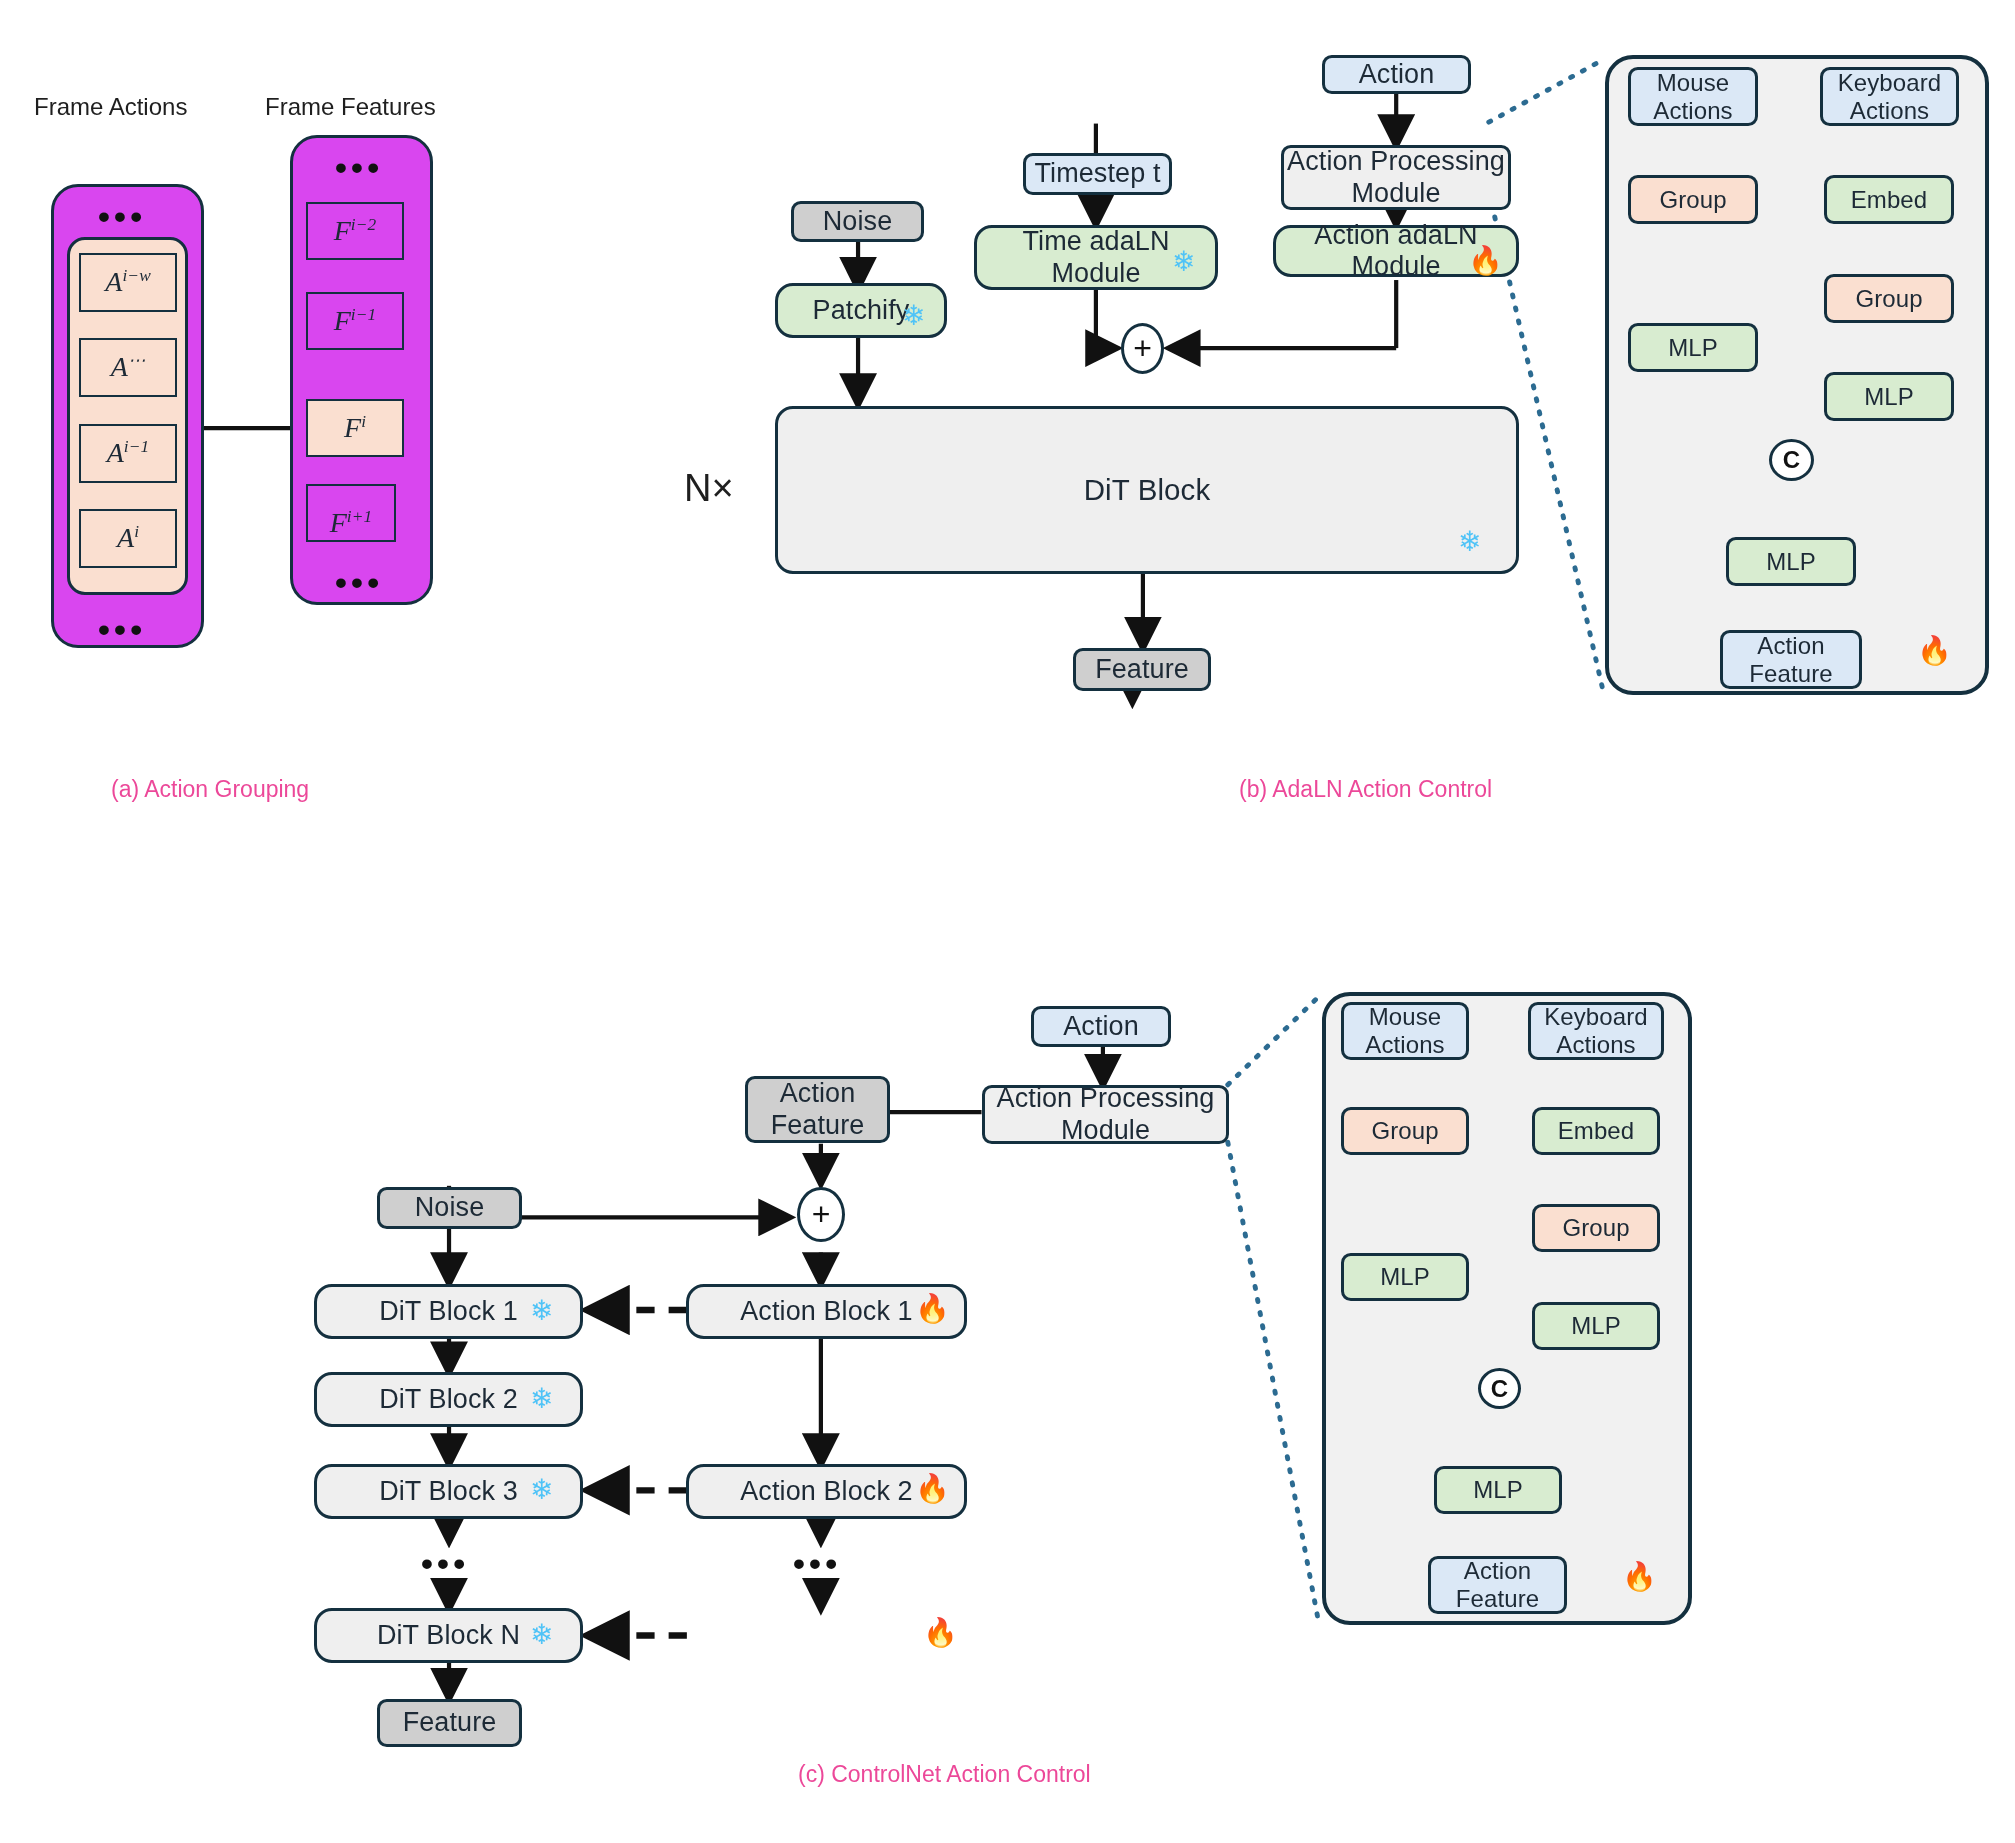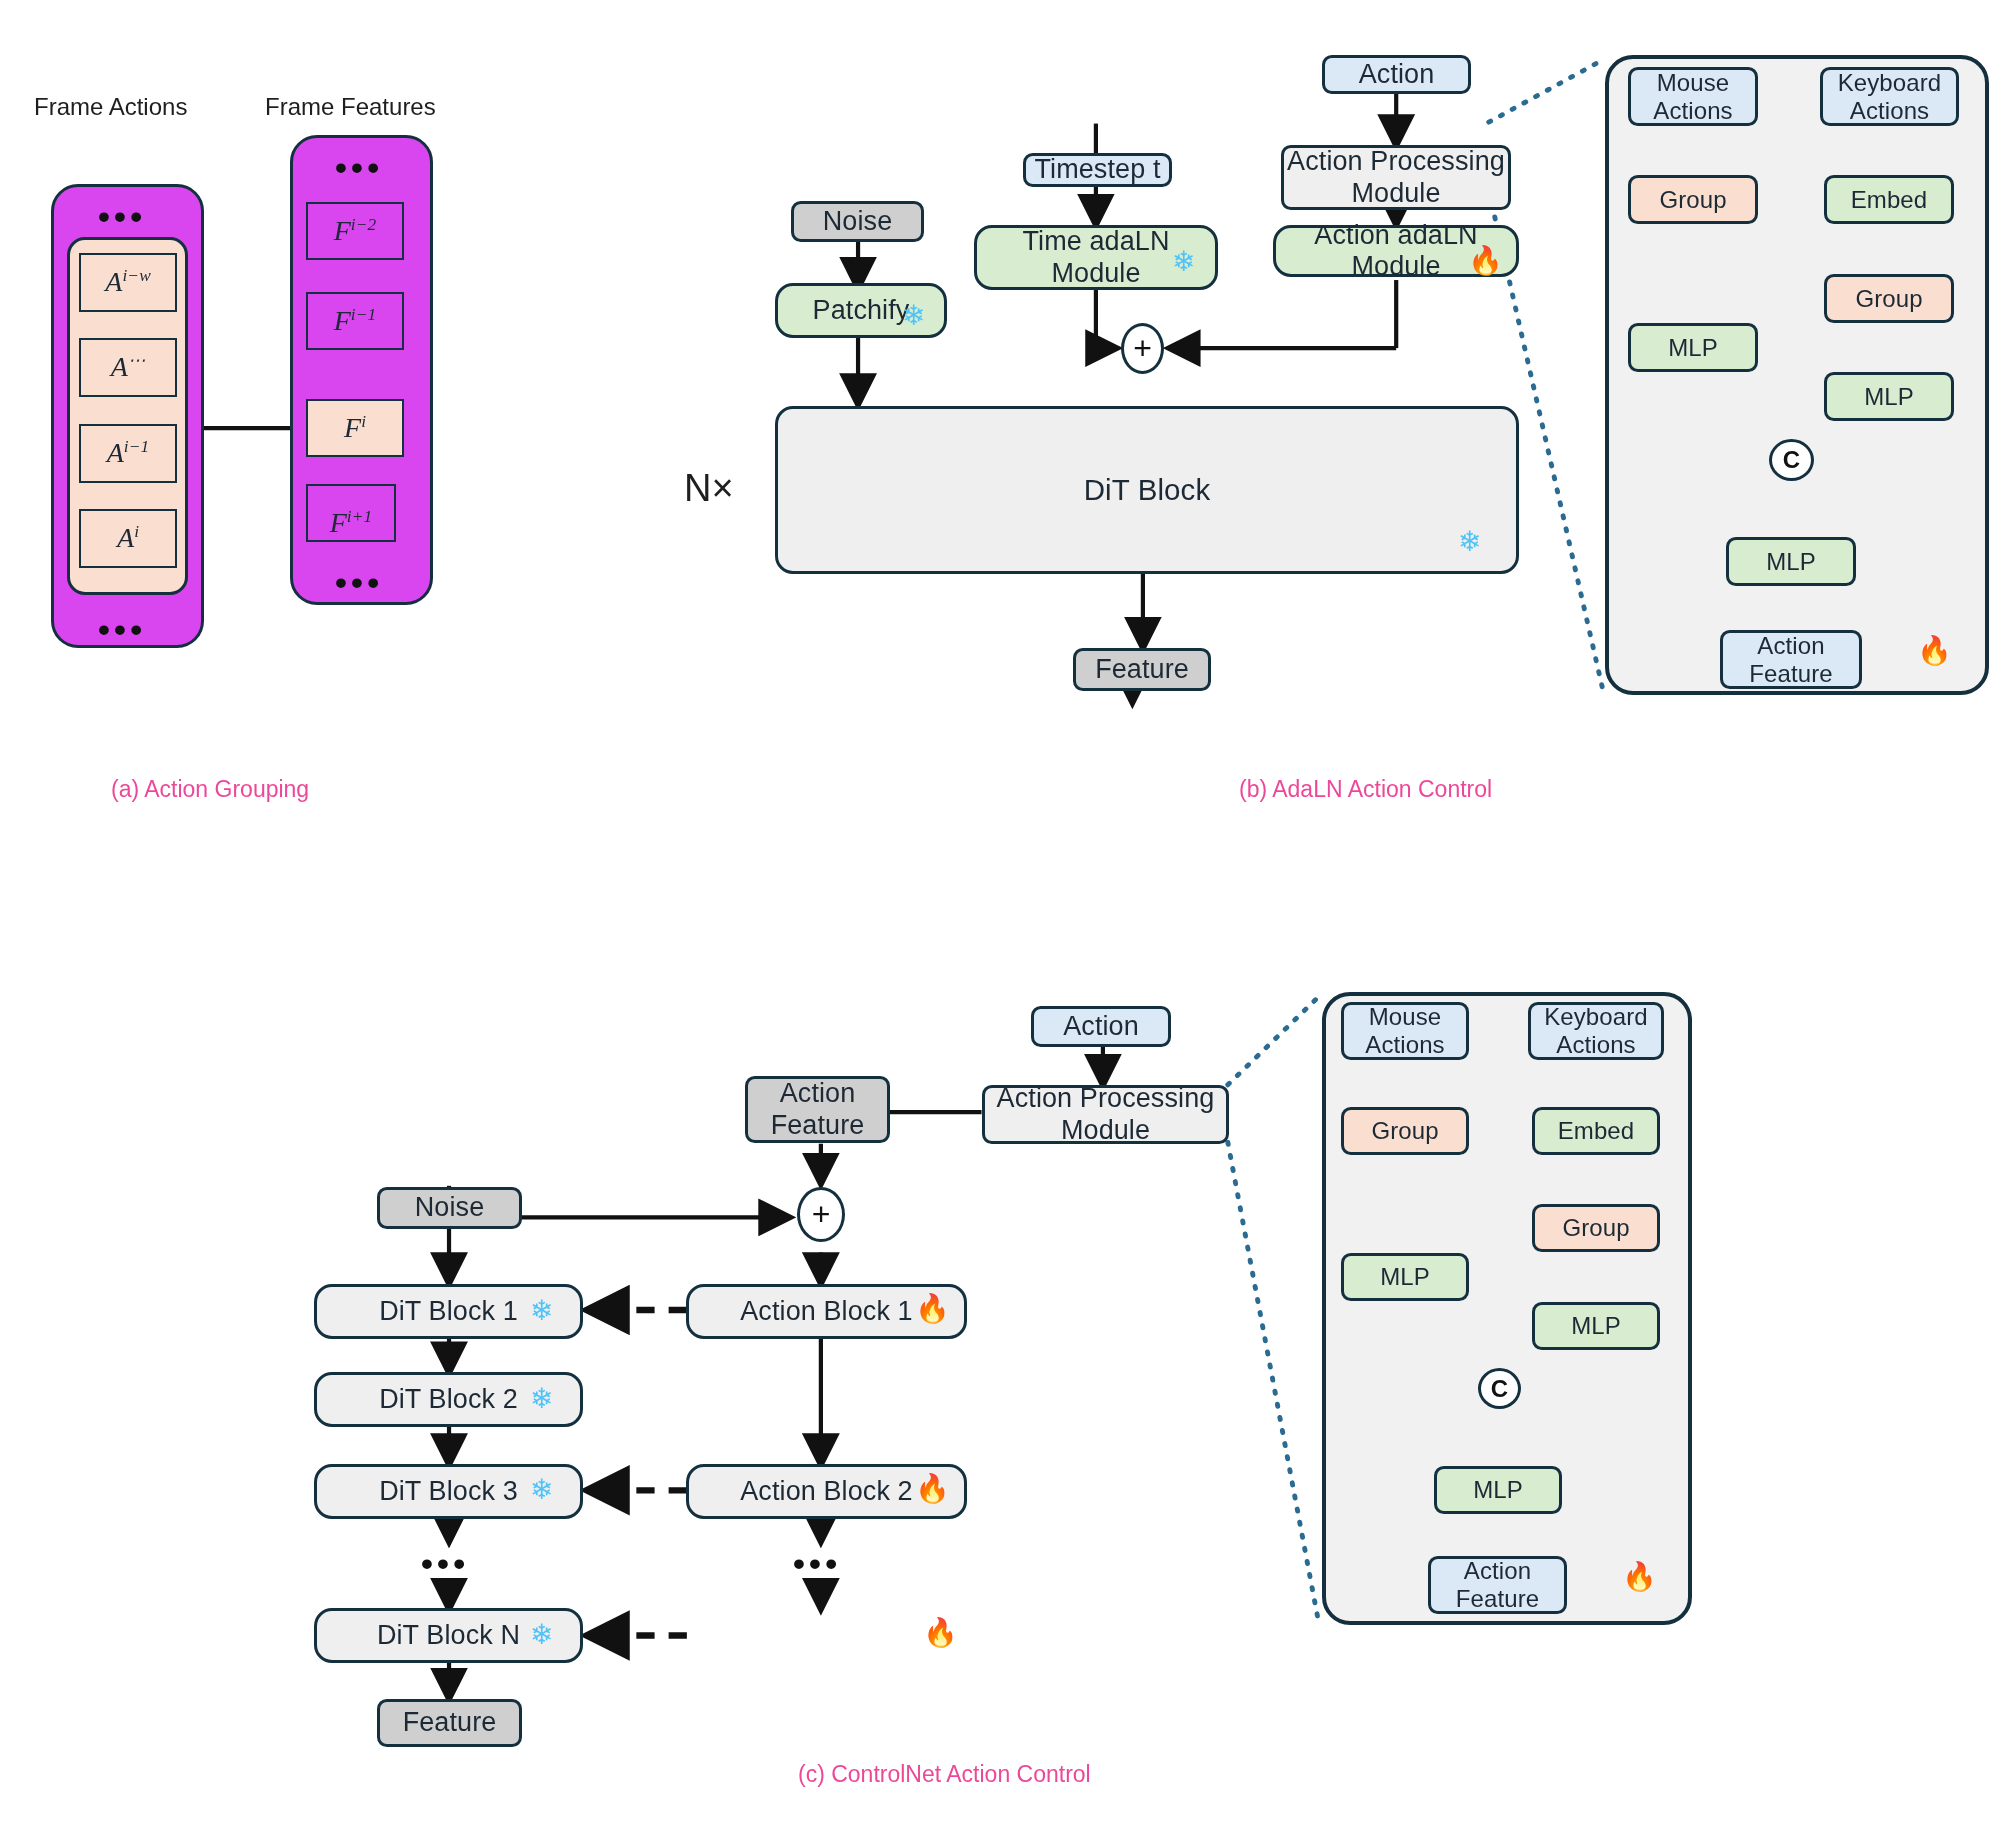--- a/index.html
+++ b/index.html
@@ -176,21 +176,21 @@
     <span><span>F</span><sup>i+1</sup></span>
   </div>
 
   <div class="node r10 blue t34" style="left:1322px;top:55px;width:149px;height:39px;">Action</div>
 
   <div class="node r10 lgray t34" style="left:1281px;top:145px;width:230px;height:65px;white-space:pre-line;">
     <span>Action Processing
 Module</span>
   </div>
 
-  <div class="node r10 blue t34" style="left:1023px;top:153px;width:149px;height:34px;">Timestep t</div>
+  <div class="node r10 blue t34" style="left:1023px;top:153px;width:149px;height:42px;">Timestep t</div>
 
   <div class="node r10 gray t34" style="left:791px;top:201px;width:133px;height:41px;">Noise</div>
 
   <div class="node r20 green t34" style="left:775px;top:283px;width:172px;height:55px;">
     <span>Patchify</span>
   </div>
   <div class="ico snow" style="left:902px;top:302px;">❄</div>
 
   <div class="node r20 green t34" style="left:974px;top:225px;width:244px;height:65px;white-space:pre-line;">
     <span>Time adaLN

